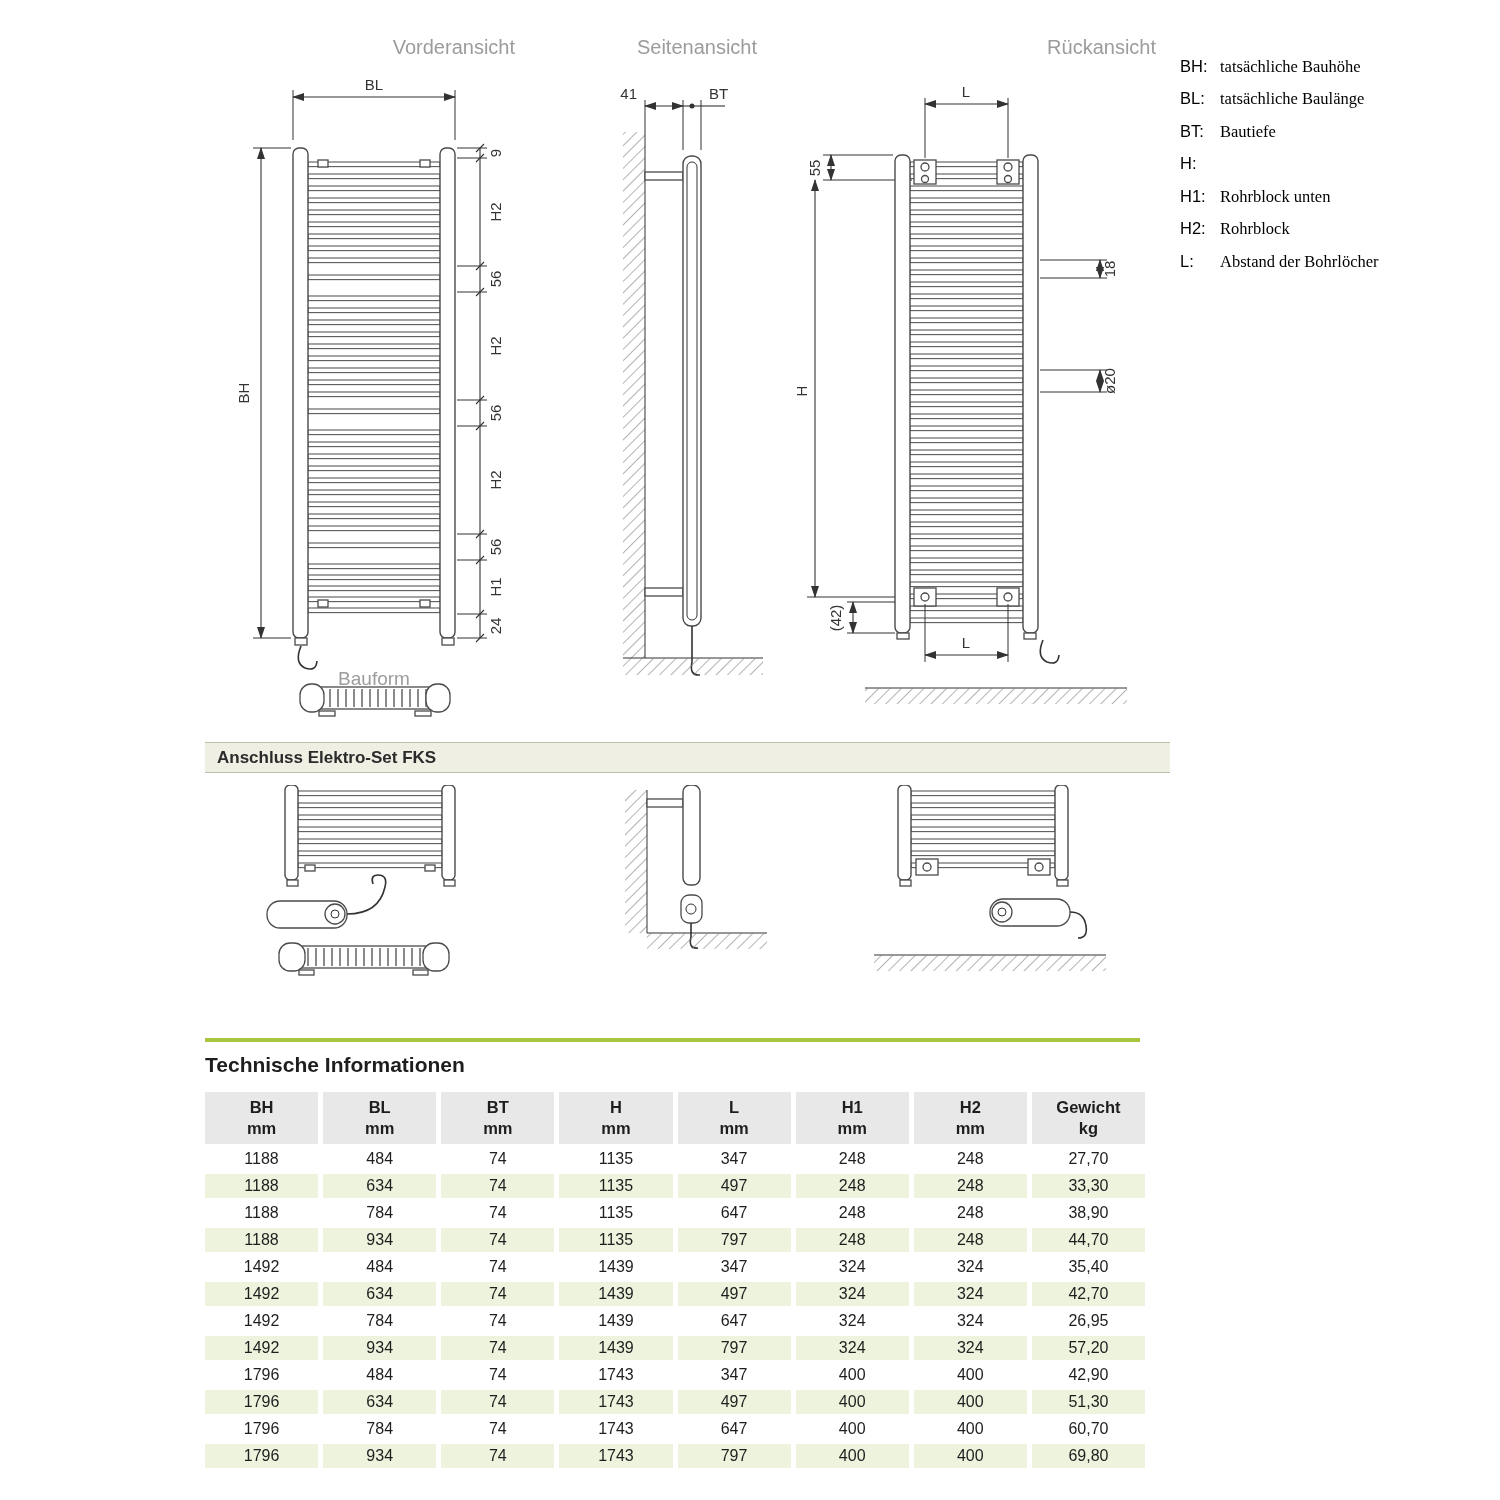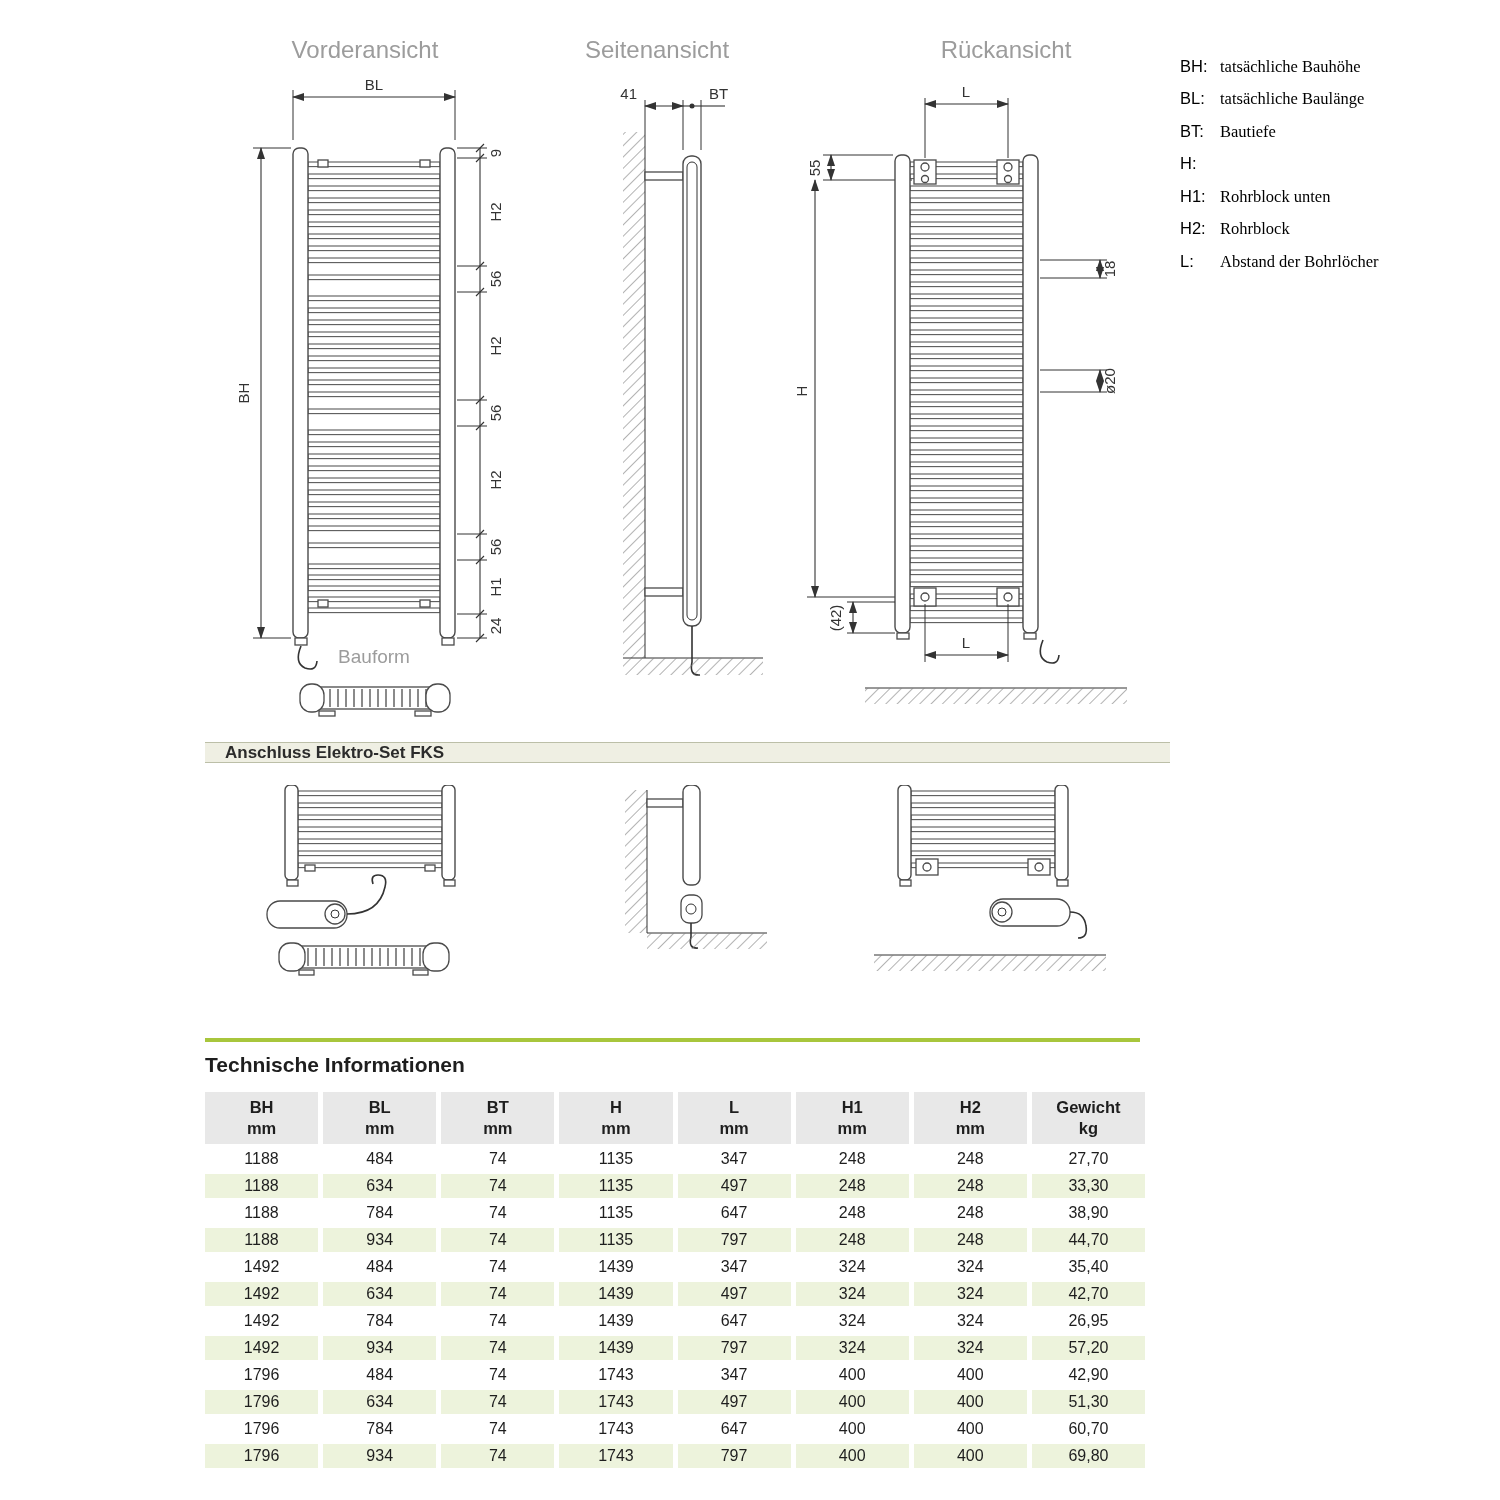--- a/index.html
+++ b/index.html
@@ -1,30 +1,30 @@
 <!DOCTYPE html>
 <html style="--accent: #a8c63c; --rowGreen: #edf3dc; --headGray: #e8e8e8; --bandBg: #efefe3;"><head>
 <meta charset="utf-8">
 <style>
   * { margin:0; padding:0; box-sizing:border-box; }
   html,body { background:#ffffff; }
   body { font-family:"Liberation Sans", sans-serif; }
   .page { position:relative; width:1500px; height:1500px; background:#fff; overflow:hidden; }
 
-  .view-title { position:absolute; font-size:24px; color:#9c9c9c; text-align:center; }
-  .bauform-title { position:absolute; font-size:19px; color:#9c9c9c; text-align:center; }
+  .view-title { position:absolute; font-size:20px; color:#9c9c9c; text-align:right; }
+  .bauform-title { position:absolute; font-size:19px; color:#9c9c9c; text-align:center;margin-top:22px; }
 
   .legend { position:absolute; left:1180px; top:56px; width:232px; }
   .legend-row { display:flex; margin-bottom:11px; font-size:16.5px; color:#000000; line-height:1.3; }
   .legend-abbr { width:40px; flex:none; }
   .legend-text { flex:1;font-family:Liberation Serif, serif; }
 
-  .band { position:absolute; left:205px; top:742px; width:965px; height:21px;
+  .band { position:absolute; left:205px; top:742px; width:965px; height:31px;
           background:var(--bandBg,#efefe3); border-top:1px solid #bcbfa8; border-bottom:1px solid #bcbfa8;
-          display:flex; align-items:center; padding-left:20px; }
+          display:flex; align-items:center; padding-left:12px; }
   .band-title { font-size:17px; font-weight:bold; color:#2b2b2b; }
 
   .note { position:absolute; left:205px; top:982px; font-size:17px; color:#8f8f8f; }
 
   .greenline { position:absolute; left:205px; top:1038px; width:935px; height:4px; background:var(--accent,#a8c63c); }
   .tech-title { position:absolute; left:205px; top:1053px; font-size:21px; font-weight:bold; color:#1e1e1e; }
 
   .tech-table { position:absolute; left:205px; top:1092px; width:940px; display:grid;
                 grid-template-columns:repeat(8,1fr); column-gap:5px; row-gap:3px; }
   .th { background:var(--headGray,#e8e8e8); text-align:center; font-weight:bold; font-size:16.5px;

